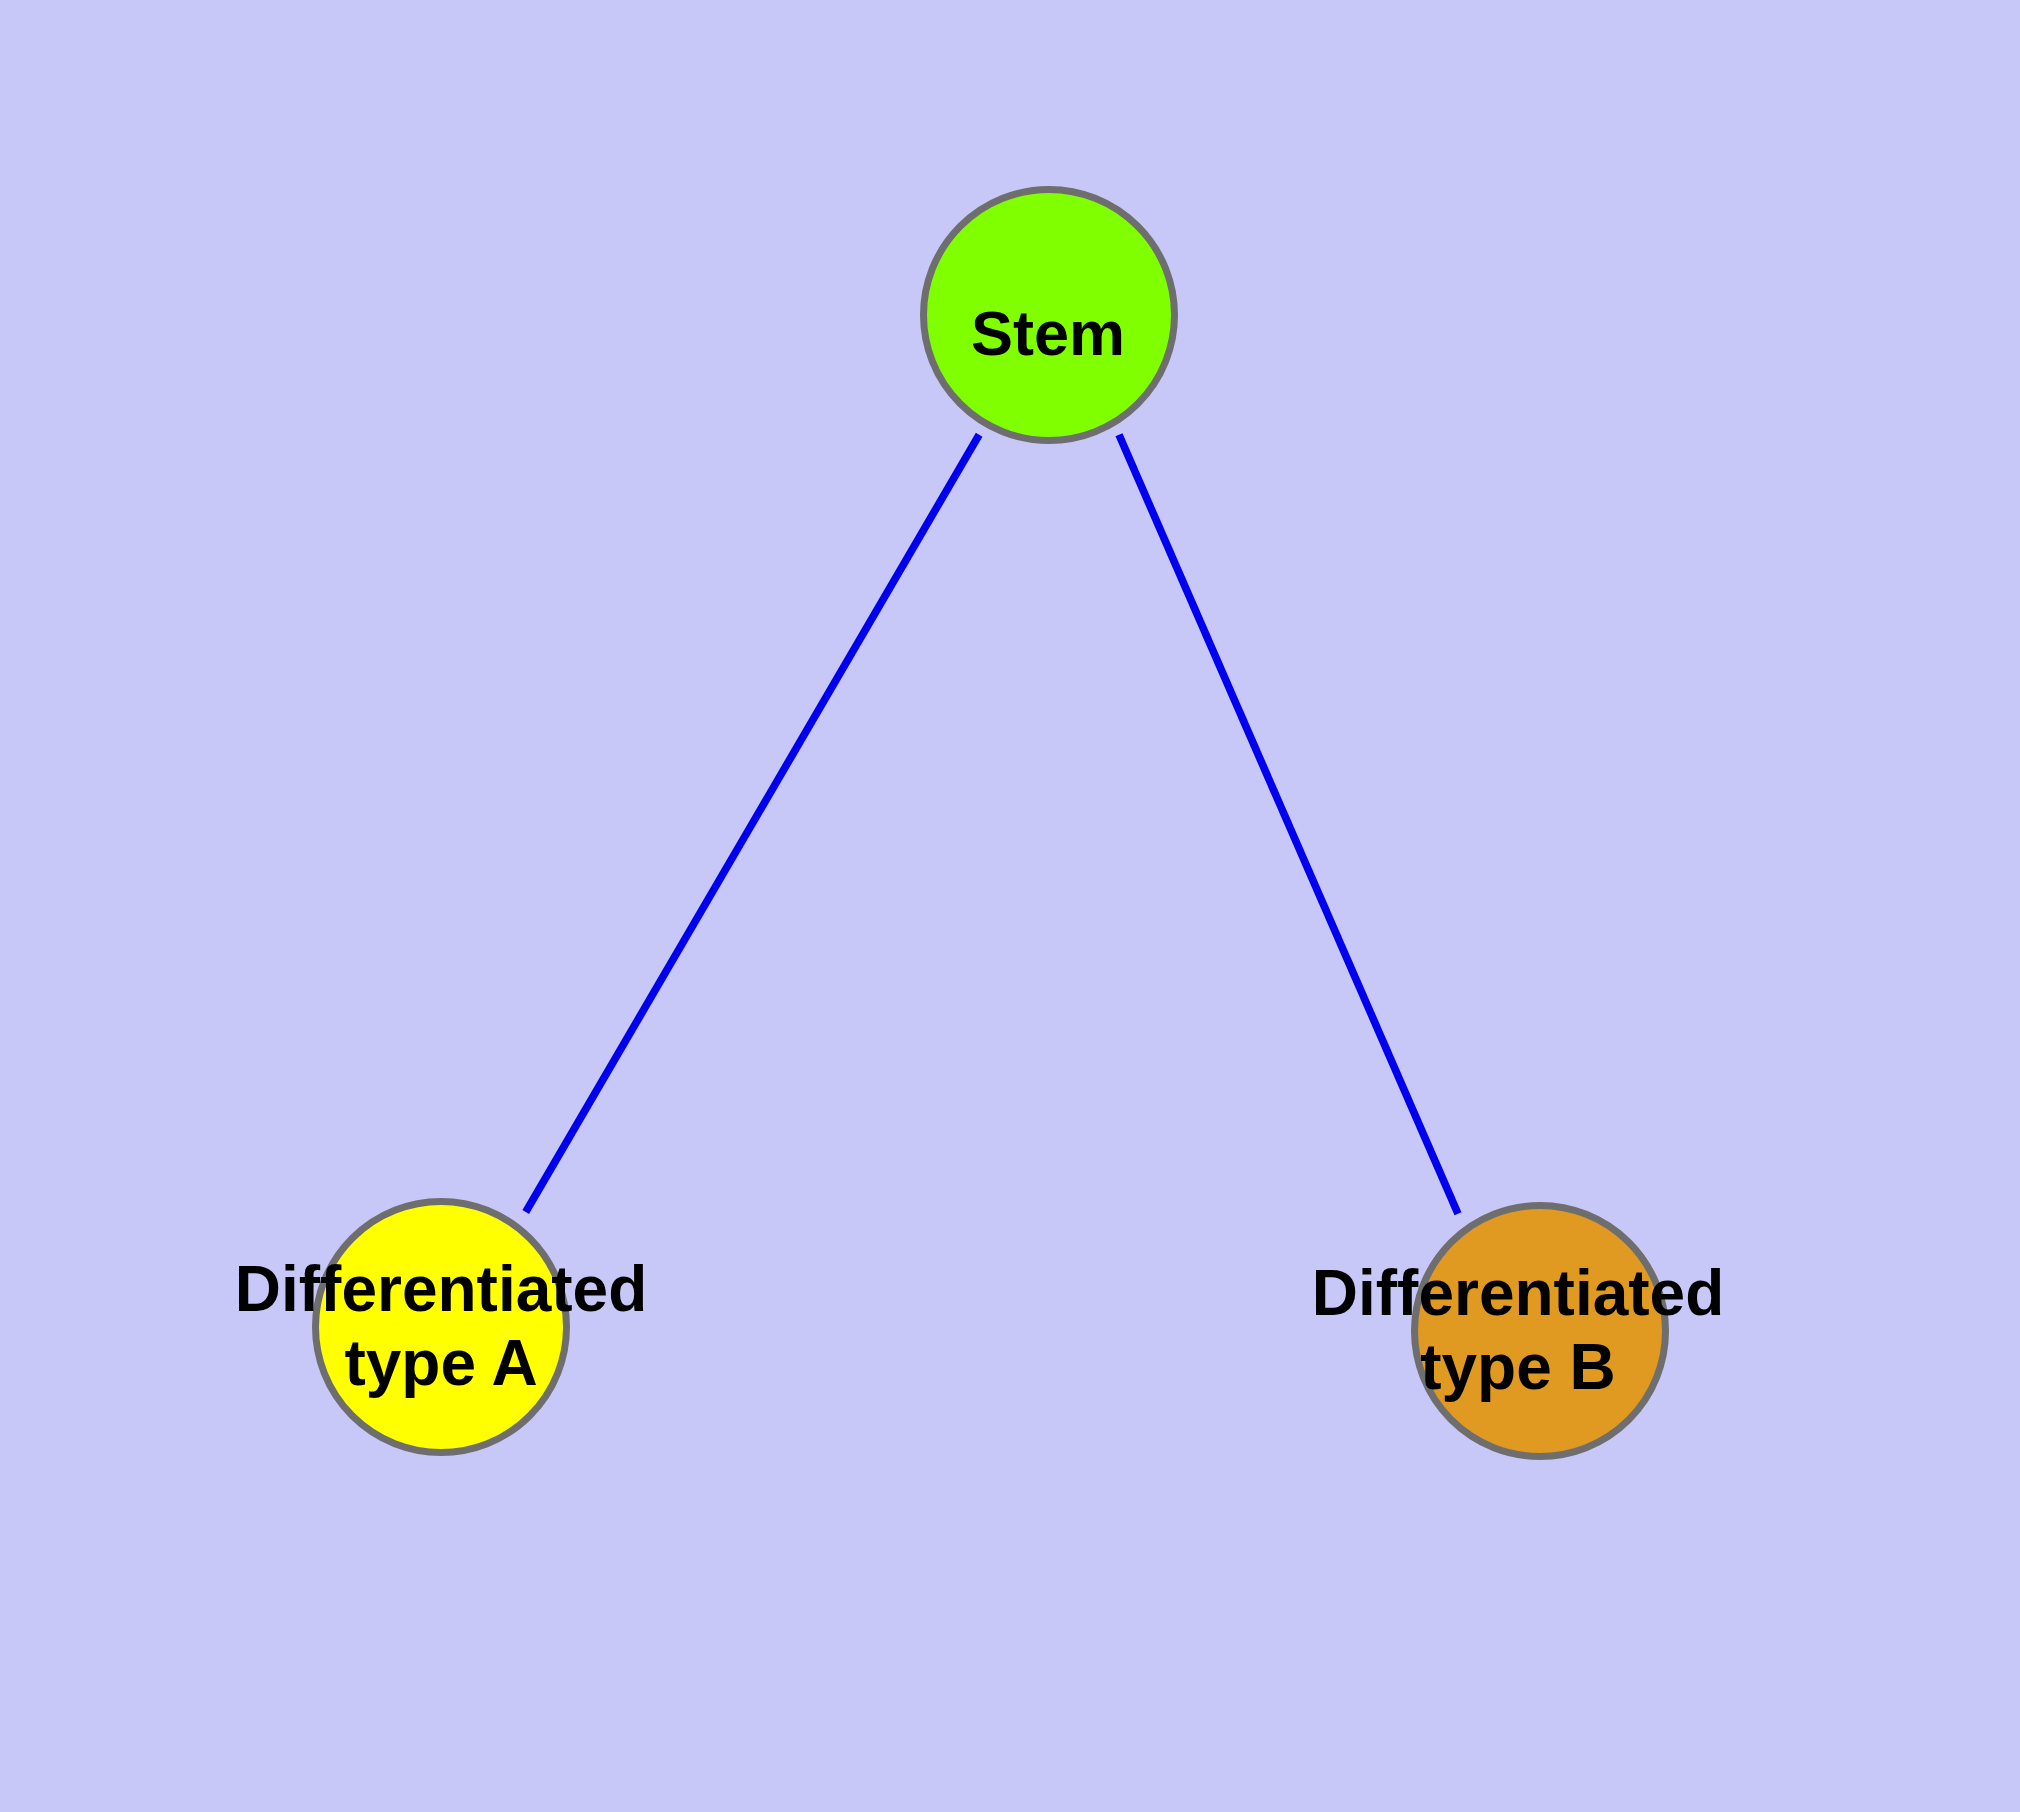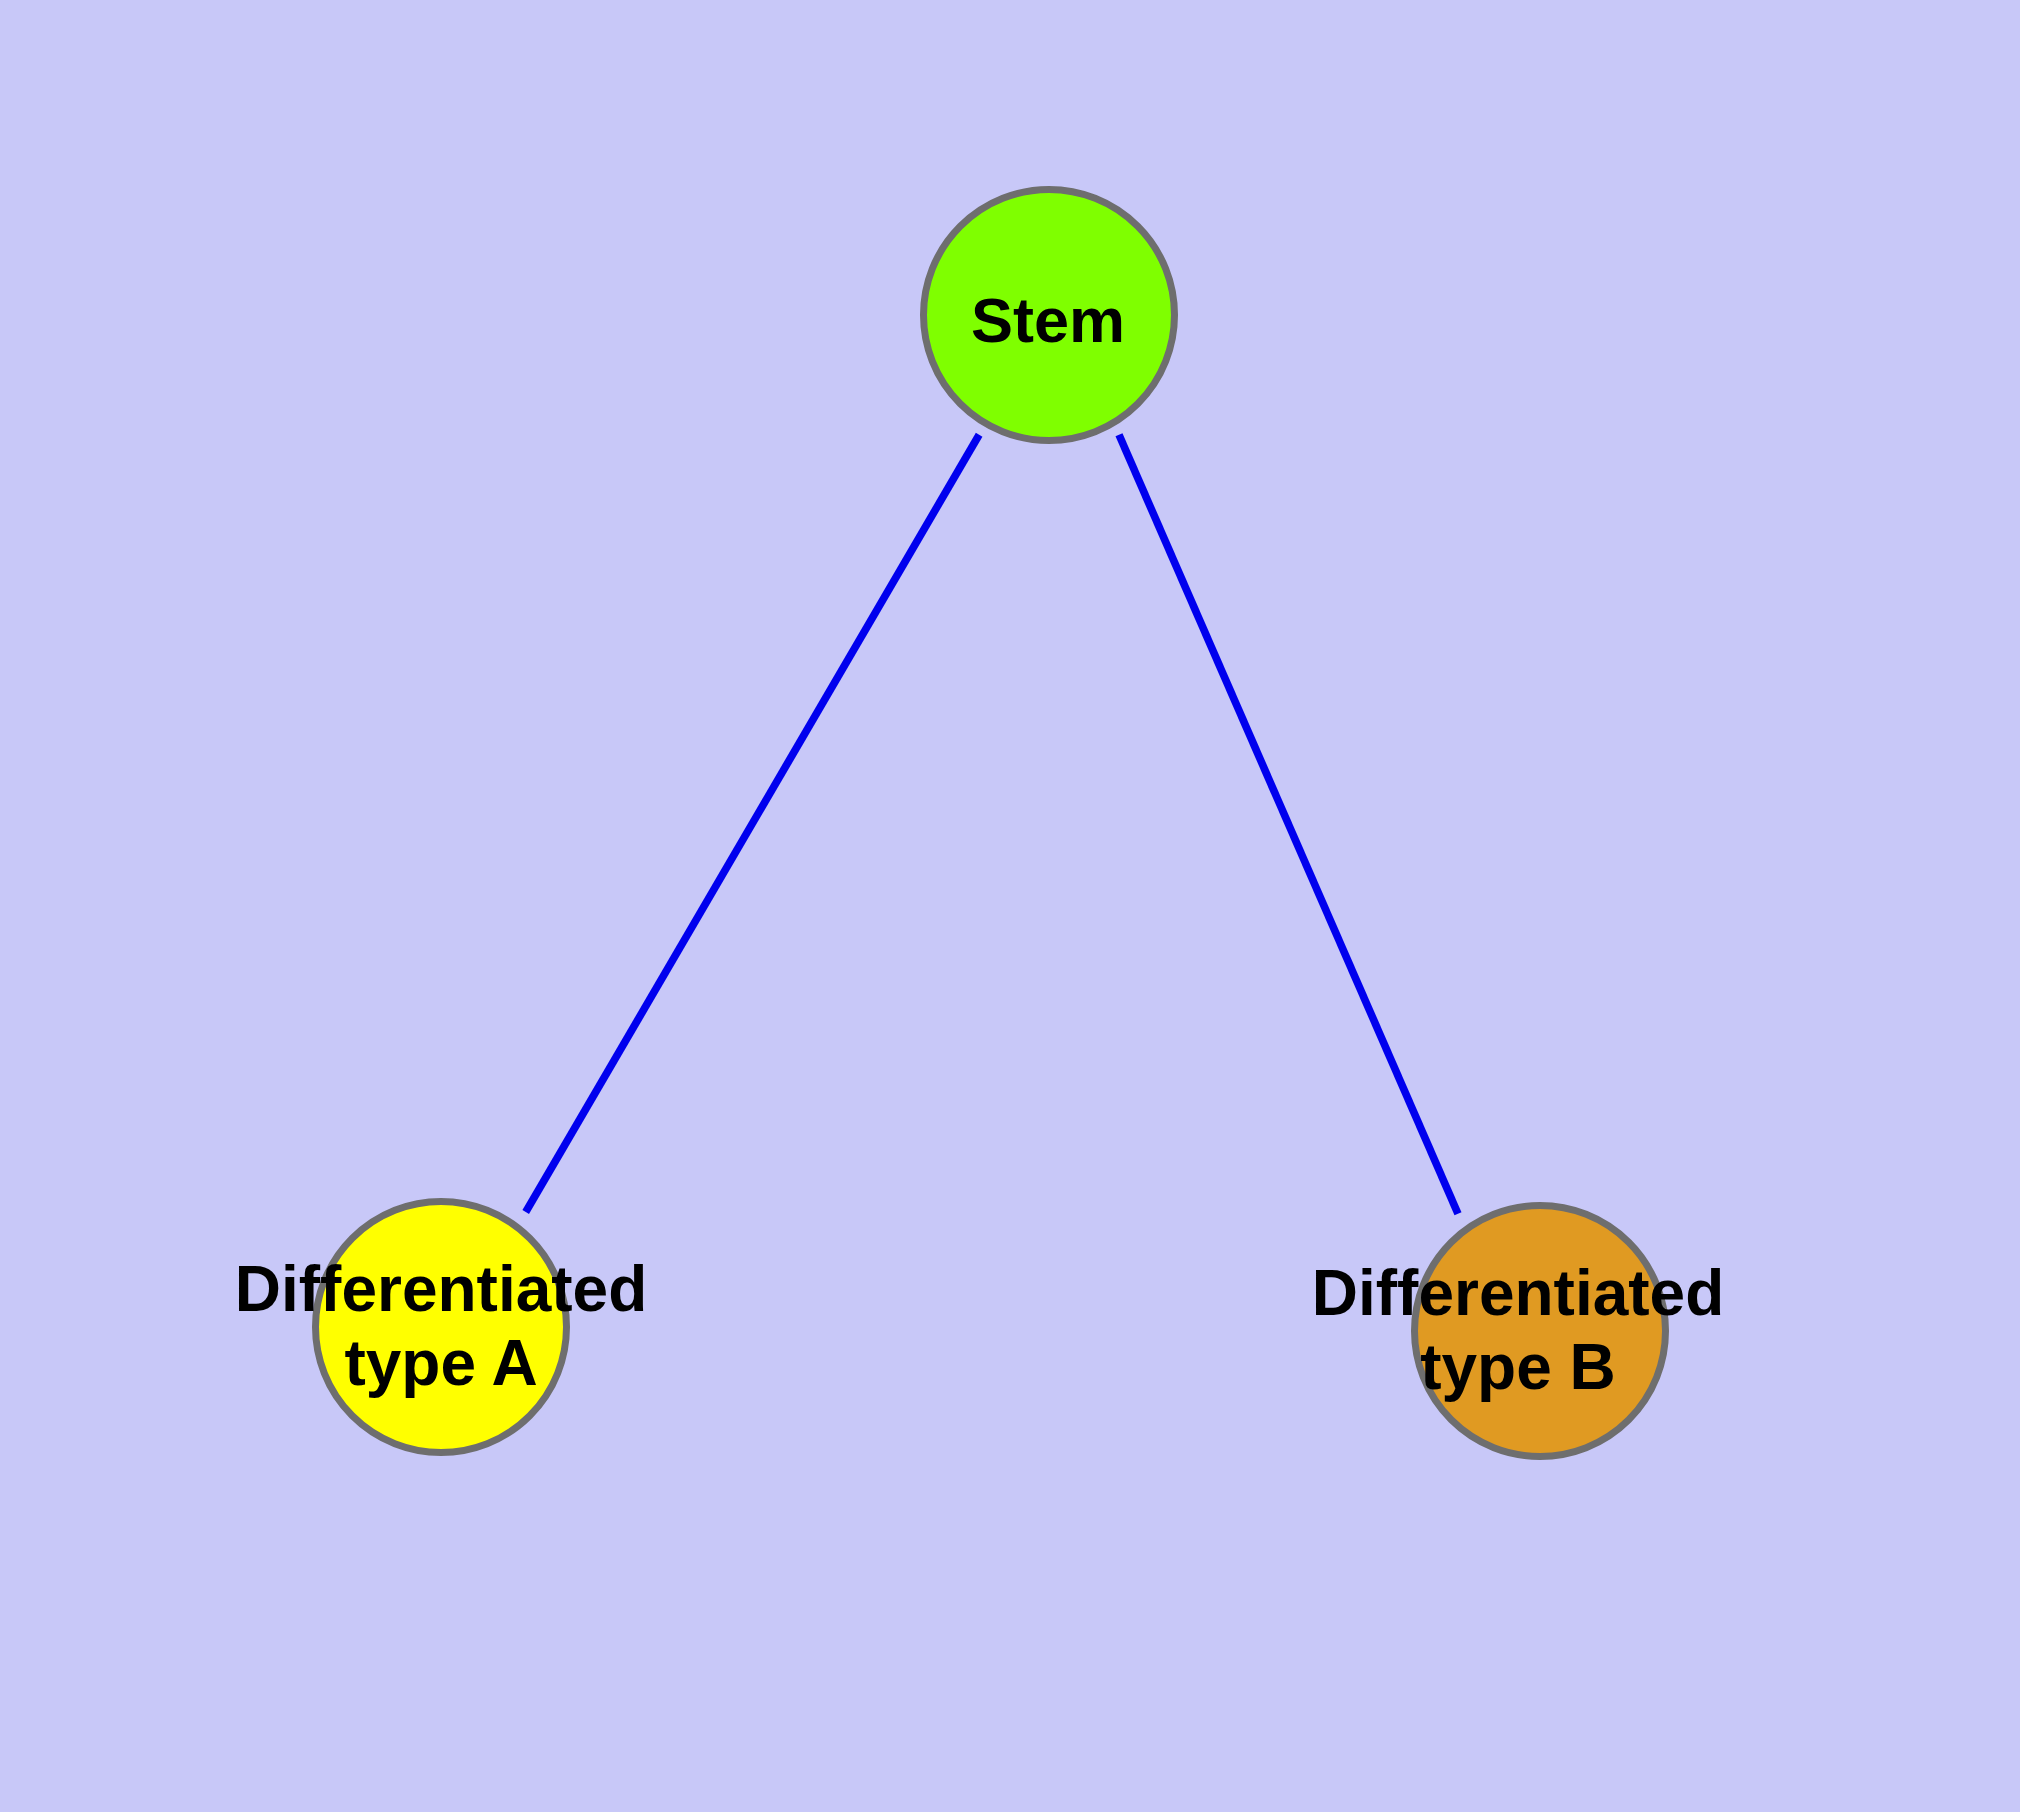--- a/index.html
+++ b/index.html
@@ -56,21 +56,21 @@
     color: #000000;
     font-weight: bold;
     text-align: center;
     line-height: 1.15;
     white-space: pre;
     pointer-events: none;
     user-select: none;
   }
   .label-stem {
     left: 1048px;
-    top: 320px;
+    top: 333px;
     transform: translate(-50%, -50%);
     font-size: 63px;
   }
   .label-a {
     left: 441px;
     top: 1327px;
     transform: translate(-50%, -50%);
     font-size: 64px;
   }
   .label-b {

